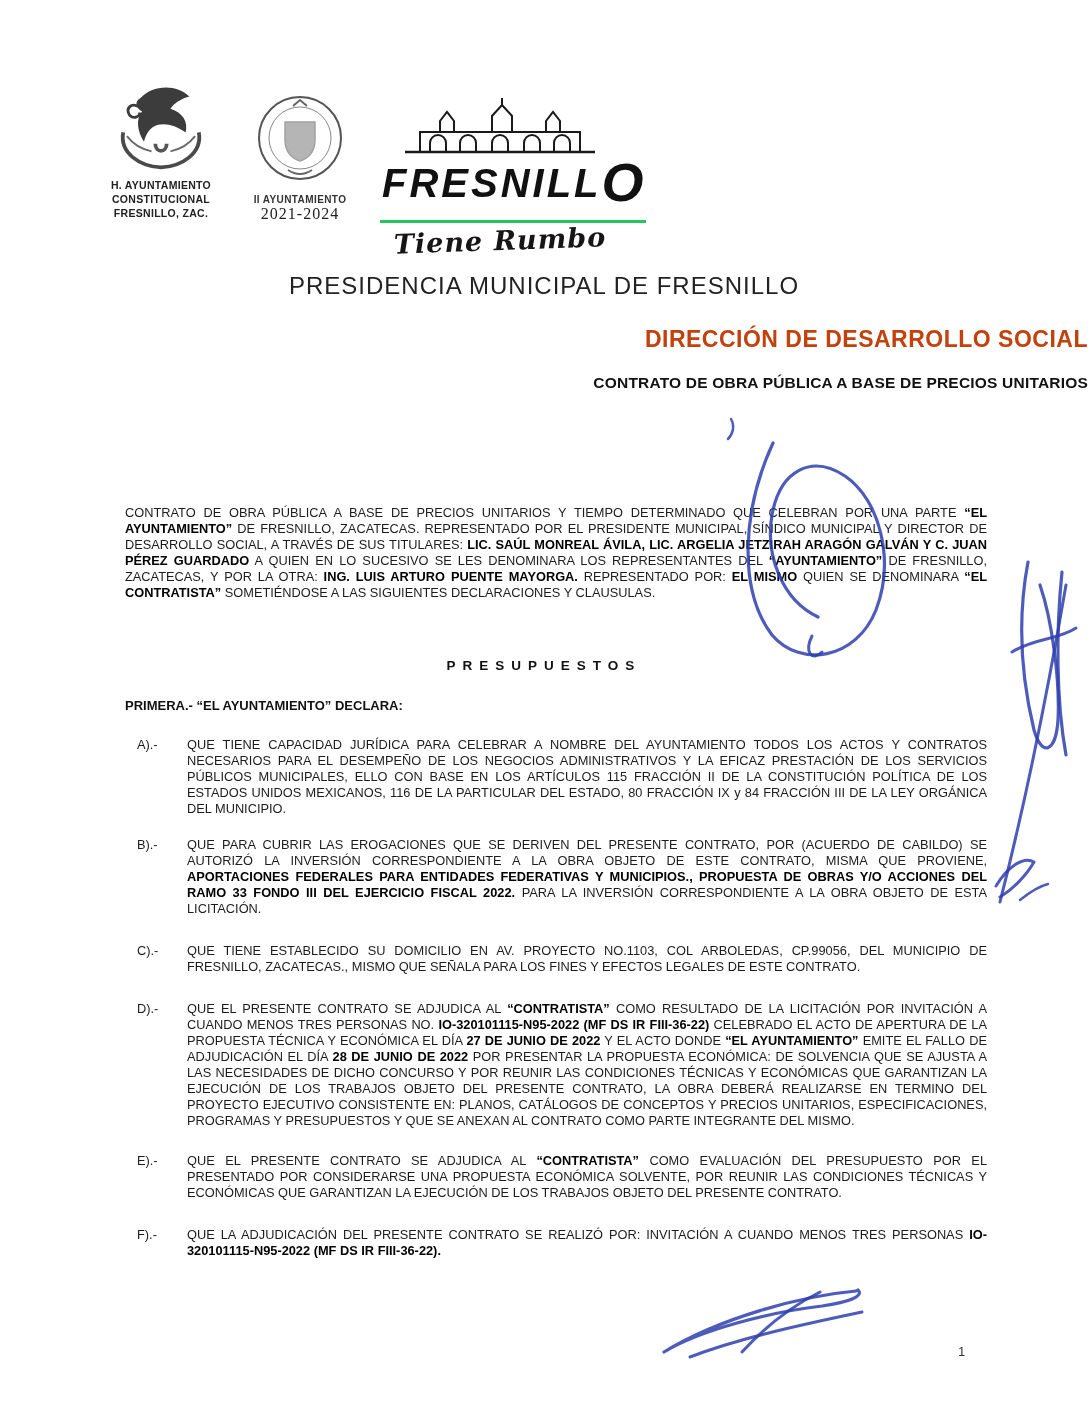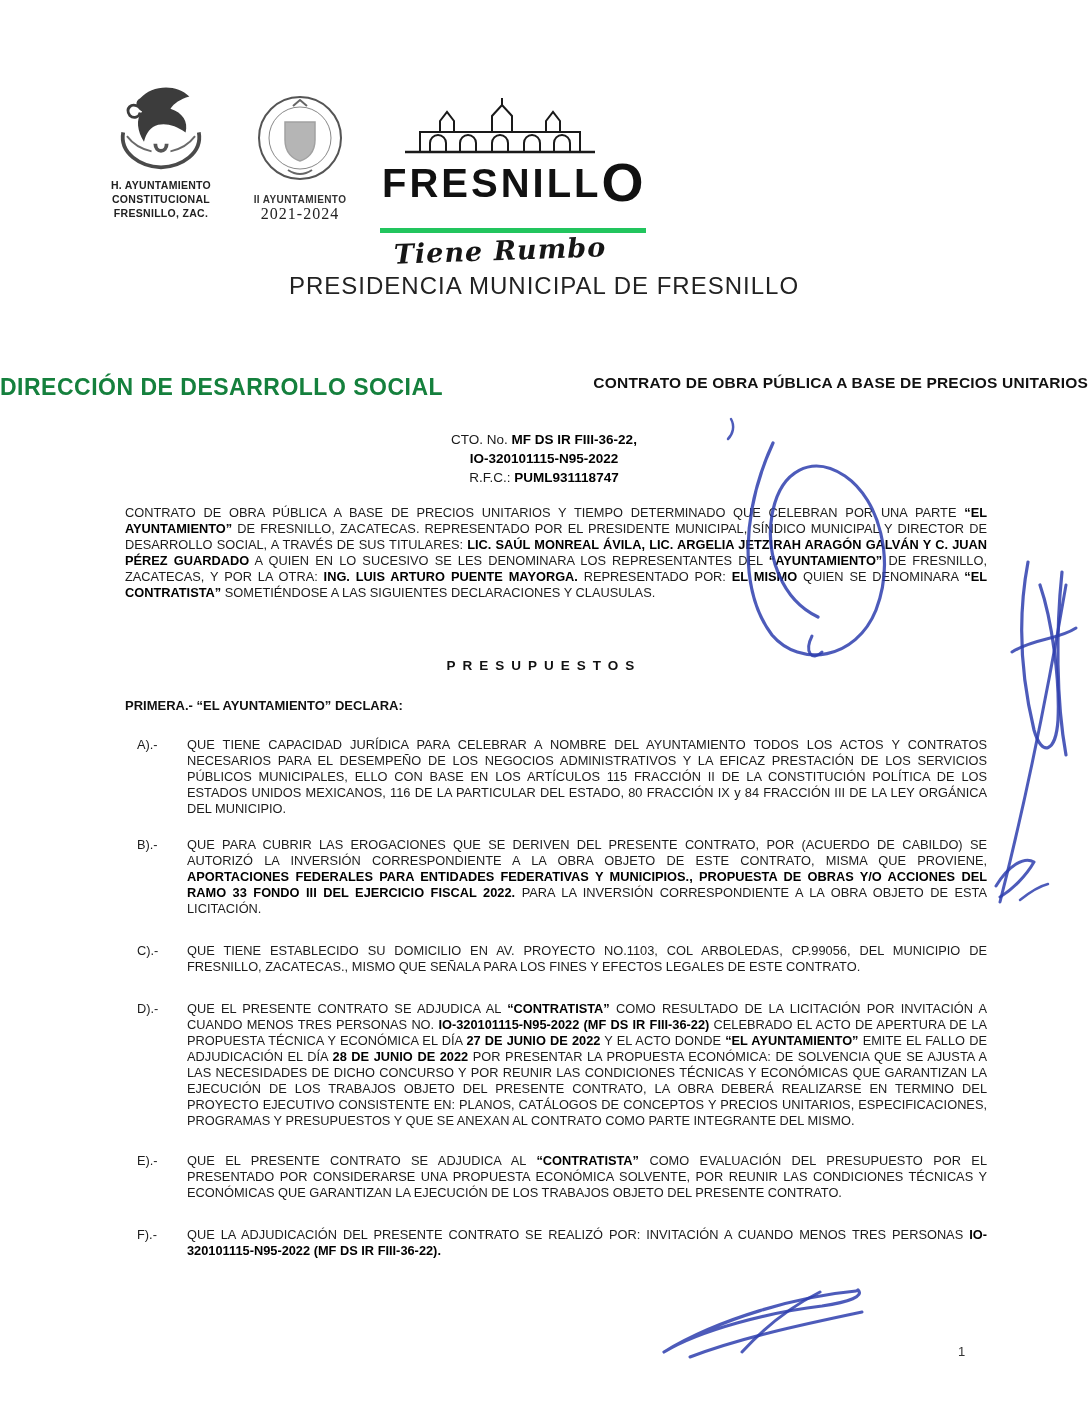--- a/index.html
+++ b/index.html
@@ -8,28 +8,28 @@
   .page { position:relative; width:1088px; height:1408px; background:#fff; margin:0 auto; overflow:hidden; }
   .abs { position:absolute; }
 
   
   .coat { left:92px; top:70px; width:138px; text-align:center; }
   .coat .cap { font-size:10.5px; font-weight:bold; line-height:14px; color:#222; letter-spacing:.3px; }
   .seal { left:246px; top:92px; width:108px; text-align:center; }
   .seal .cap1 { font-size:10px; font-weight:bold; color:#333; letter-spacing:.4px; margin-top:2px;}
   .seal .cap2 { font-family:"Liberation Serif", serif; font-size:16px; color:#222; letter-spacing:1px; }
   .brand { left:380px; top:96px; width:240px; text-align:center; }
-  .brand-name { display:inline-block; border-bottom:5px solid #22c55e; padding:0 2px 16px 2px; line-height:40px; white-space:nowrap; }
+  .brand-name { display:inline-block; border-bottom:3px solid #22c55e; padding:0 2px 8px 2px; line-height:40px; white-space:nowrap;font-style:italic; }
   .brand-name .main { font-size:40px; font-weight:bold; letter-spacing:3px; color:#111; }
   .brand-name .bigo { font-size:54px; font-weight:bold; color:#111; vertical-align:-4px; }
   .tagline { font-family:"DejaVu Serif", serif; font-style:italic; font-weight:bold; font-size:27px; color:#161616; transform:rotate(-2deg); margin-top:2px; letter-spacing:1px; }
 
   
   .t-main { left:0; top:272px; width:100%; text-align:center; font-size:24px; letter-spacing:1px; color:#222; }
-  .t-dept { left:0; top:326px; width:100%; text-align:left; font-size:23px; font-weight:bold; color:#15803d; letter-spacing:.5px;margin-top:48px; }
+  .t-dept { left:0; top:326px; width:100%; text-align:right; font-size:23px; font-weight:bold; color:#c2410c; letter-spacing:.5px; }
   .t-contract { left:0; top:374px; width:100%; text-align:right; font-size:15.5px; font-weight:bold; color:#111; letter-spacing:.2px; }
   .refblock { left:0; top:430px; width:100%; text-align:center; font-size:13.5px; line-height:19px; color:#1a1a1a; }
   .refblock b { color:#000; }
 
   
   .bodytext { font-size:12.8px; line-height:16px; text-align:justify; color:#1c1c1c; }
   .bodytext b, .clause-text b { color:#000; }
   .intro { left:125px; top:505px; width:862px; }
   .h-decl { left:0; top:658px; width:100%; text-align:center; font-size:13.5px; font-weight:bold; letter-spacing:7px; color:#111; }
   .h-primera { left:125px; top:698px; font-size:13px; font-weight:bold; color:#111; }
@@ -93,25 +93,20 @@
     <div class="brand-name">
       <span class="main">FRESNILL</span><span class="bigo">O</span>
     </div>
     <div class="tagline">Tiene Rumbo</div>
   </div>
 
   <div class="abs t-main">PRESIDENCIA MUNICIPAL DE FRESNILLO</div>
   <div class="abs t-dept">DIRECCIÓN DE DESARROLLO SOCIAL</div>
   <div class="abs t-contract">CONTRATO DE OBRA PÚBLICA A BASE DE PRECIOS UNITARIOS</div>
 
-  <div class="abs refblock">
-    <div><span>CTO. No. </span><b>MF DS IR FIII-36-22,</b></div>
-    <div><b>IO-320101115-N95-2022</b></div>
-    <div><span>R.F.C.: </span><b>PUML931118747</b></div>
-  </div>
 
   <p class="abs bodytext intro"><span>CONTRATO DE OBRA PÚBLICA A BASE DE PRECIOS UNITARIOS Y TIEMPO DETERMINADO QUE CELEBRAN POR UNA PARTE </span><b>“EL AYUNTAMIENTO”</b><span> DE FRESNILLO, ZACATECAS. REPRESENTADO POR EL PRESIDENTE MUNICIPAL, SÍNDICO MUNICIPAL Y DIRECTOR DE DESARROLLO SOCIAL, A TRAVÉS DE SUS TITULARES: </span><b>LIC. SAÚL MONREAL ÁVILA,  LIC. ARGELIA JETZIRAH ARAGÓN GALVÁN Y  C. JUAN PÉREZ GUARDADO</b><span> A QUIEN EN LO SUCESIVO SE LES DENOMINARA LOS REPRESENTANTES DEL </span><b>“AYUNTAMIENTO”</b><span> DE FRESNILLO, ZACATECAS, Y POR LA OTRA: </span><b>ING. LUIS ARTURO PUENTE MAYORGA.</b><span>  REPRESENTADO POR:  </span><b>EL MISMO</b><span>  QUIEN SE DENOMINARA </span><b>“EL CONTRATISTA”</b><span> SOMETIÉNDOSE A LAS SIGUIENTES DECLARACIONES Y CLAUSULAS.</span></p>
 
   <div class="abs h-decl">PRESUPUESTOS</div>
   <div class="abs h-primera">PRIMERA.- “EL AYUNTAMIENTO” DECLARA:</div>
 
   <div class="abs clauses">
     <div class="clause">
       <span class="clause-label">A).-</span>
       <p class="clause-text"><span>QUE TIENE CAPACIDAD JURÍDICA PARA CELEBRAR A NOMBRE DEL AYUNTAMIENTO TODOS LOS ACTOS Y CONTRATOS NECESARIOS PARA EL DESEMPEÑO DE LOS NEGOCIOS ADMINISTRATIVOS Y LA EFICAZ PRESTACIÓN DE LOS SERVICIOS PÚBLICOS MUNICIPALES, ELLO CON BASE EN LOS ARTÍCULOS 115 FRACCIÓN II DE LA CONSTITUCIÓN POLÍTICA DE LOS ESTADOS UNIDOS MEXICANOS, 116 DE LA PARTICULAR DEL ESTADO, 80 FRACCIÓN IX y 84 FRACCIÓN III DE LA LEY ORGÁNICA DEL MUNICIPIO.</span></p>

